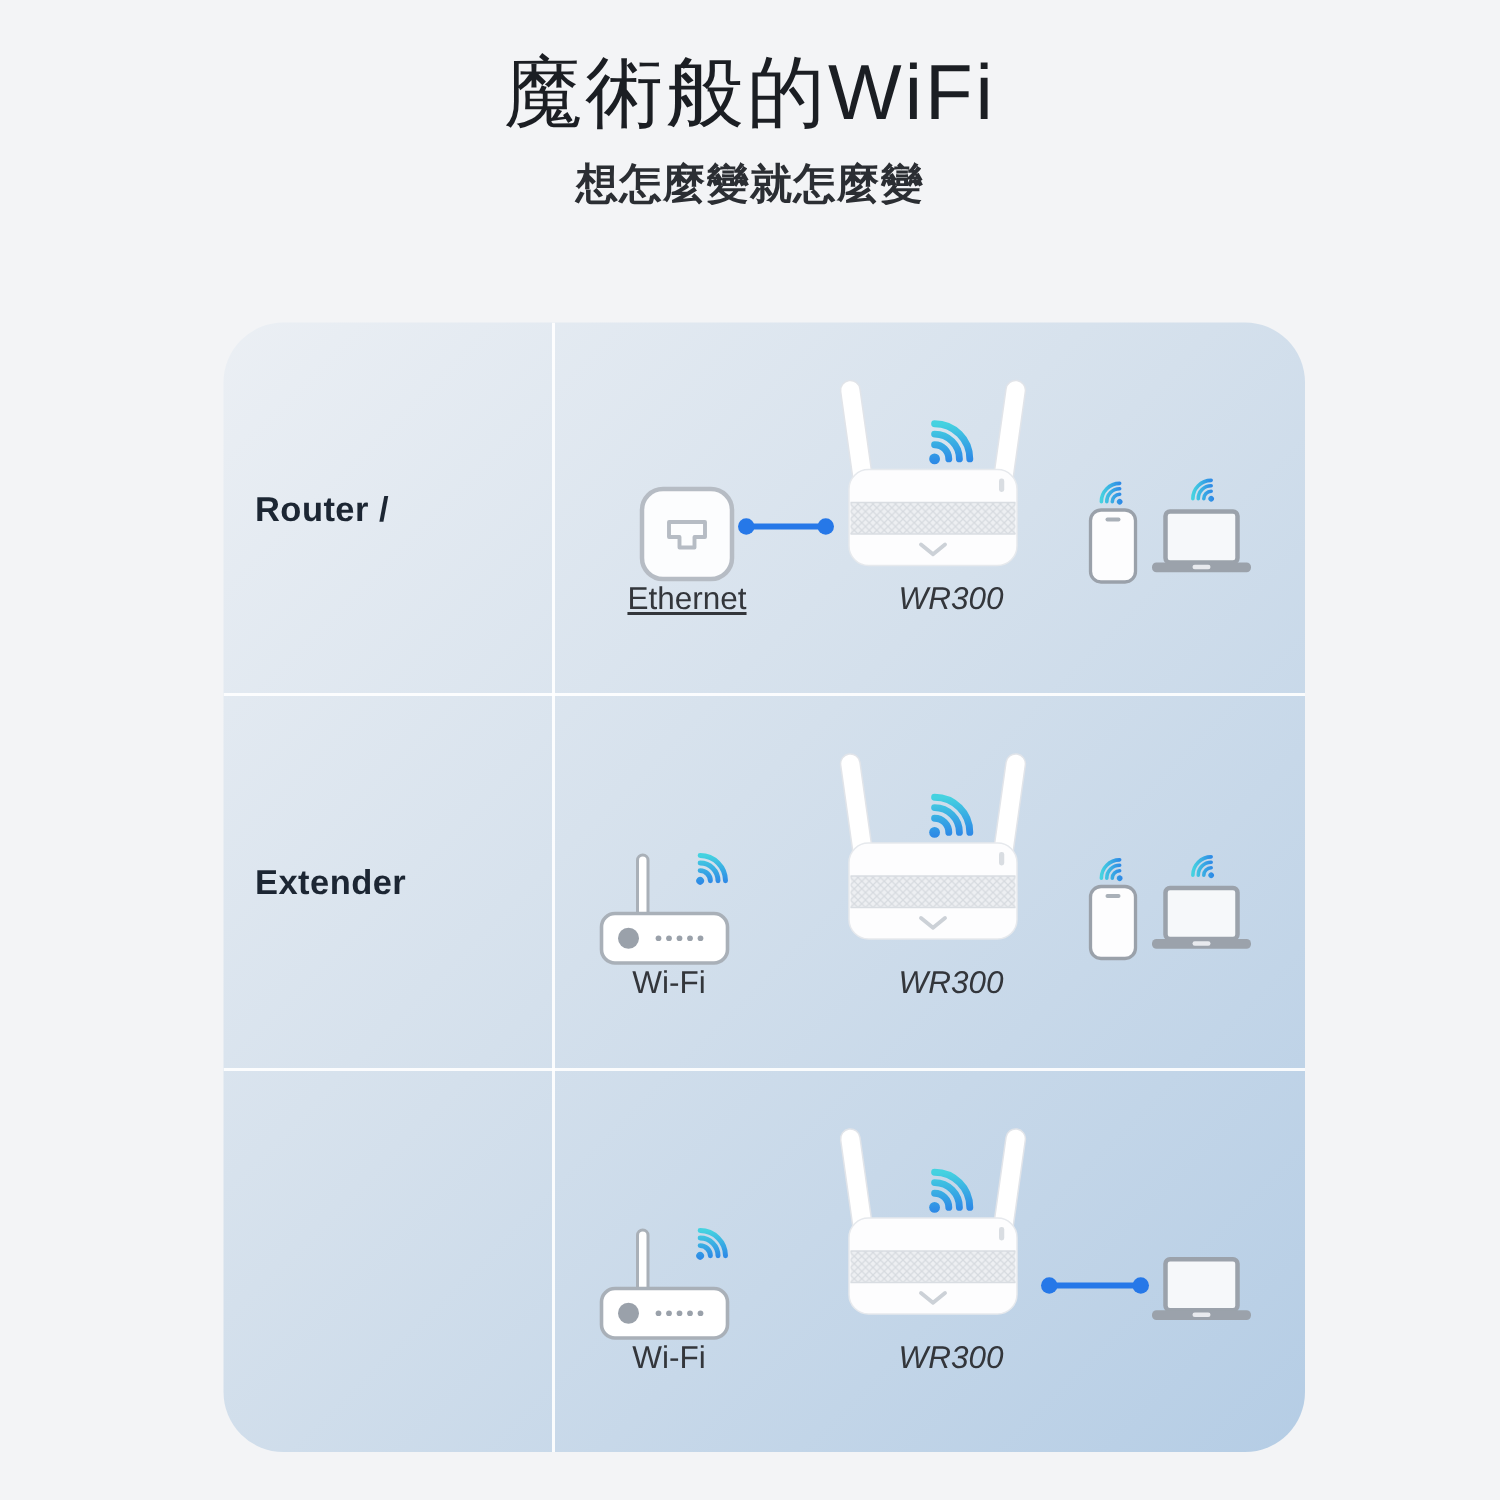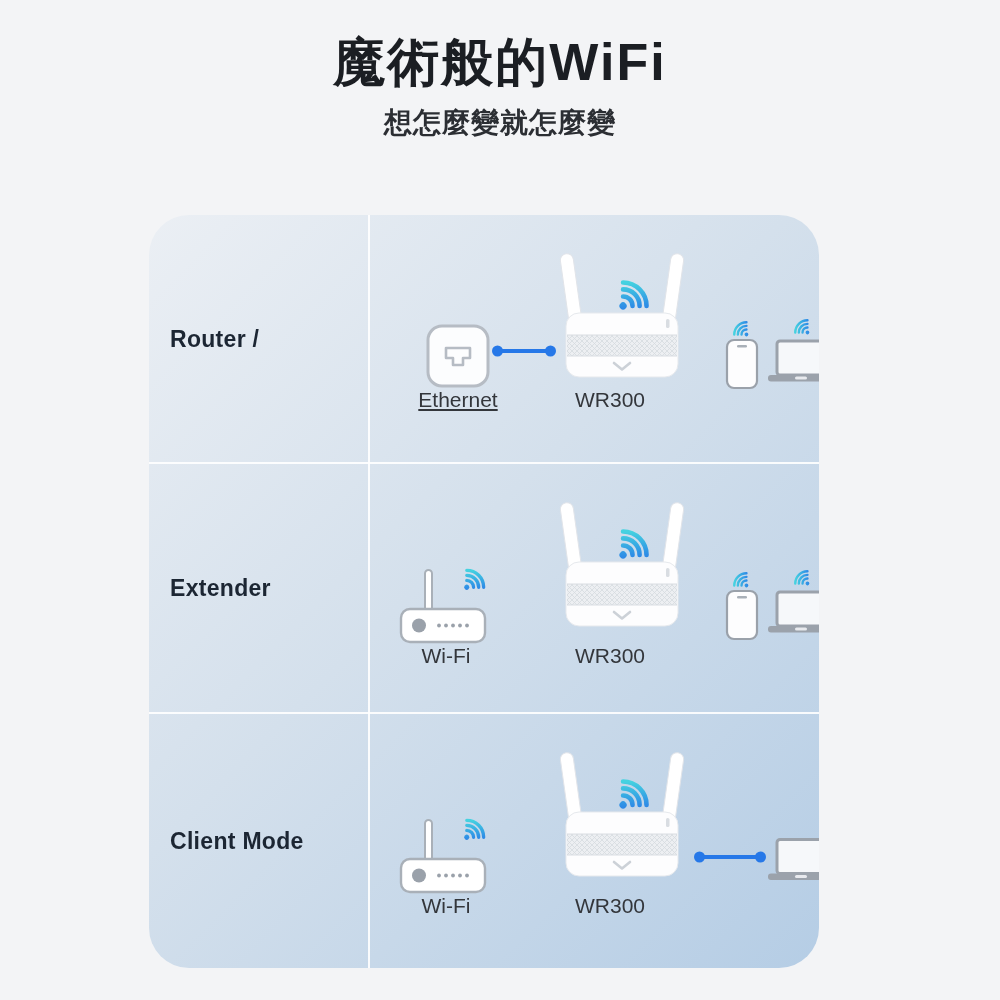--- a/index.html
+++ b/index.html
@@ -4,30 +4,30 @@
 <style>
   html,body{margin:0;padding:0;}
   body{
     width:1000px;height:1000px;position:relative;overflow:hidden;
     background:#f3f4f6;
     font-family:"Liberation Sans","DejaVu Sans",sans-serif;
   }
   
   .header{position:absolute;left:0;top:0;width:1000px;text-align:center;}
   .title{
-    margin-top:32px;font-size:52px;line-height:60px;font-weight:700;
+    margin-top:32px;font-size:52px;line-height:60px;font-weight:400;
     color:#1b1e23;letter-spacing:2px;
   }
   .subtitle{
     margin-top:12px;font-size:28px;line-height:38px;font-weight:600;
     color:#2b2e33;letter-spacing:1px;
   }
   
   .mode-table{
-    position:absolute;left:149px;top:215px;width:670px;height:753px;
+    position:absolute;left:149px;top:215px;width:721px;height:753px;
     border-radius:40px;overflow:hidden;
     background:linear-gradient(135deg,#ebeff4 0%,#d4e0ec 45%,#b5cde5 100%);
   }
   .hdiv{position:absolute;left:0;width:721px;height:2px;background:rgba(255,255,255,0.9);}
   .hdiv.d1{top:247px}
   .hdiv.d2{top:497px}
   .vdiv{position:absolute;left:219px;top:0;width:2px;height:753px;background:rgba(255,255,255,0.9);}
   .row{position:absolute;left:0;width:721px;}
   .row1{top:0;height:248px}
   .row2{top:249px;height:248px}
@@ -46,21 +46,21 @@
   .icon-label{
     font-size:21px;line-height:24px;color:#33363b;text-align:center;
     font-weight:400;
   }
   
   .eth-icon{left:58px;top:109px;width:64px;height:64px;}
   .eth-label{left:20px;top:173px;width:140px;text-decoration:underline;}
   .src-router{left:30px;top:84px;width:108px;height:96px;}
   .src-label{left:8px;top:180px;width:140px;}
   .wr300-icon{left:184px;top:36px;width:140px;height:132px;}
-  .dev-label{left:172px;width:140px;}
+  .dev-label{left:196px;width:140px;font-style:italic;}
   .row1 .dev-label{top:173px}
   .row2 .dev-label,.row3 .dev-label{top:180px}
   .phone-icon{left:352px;width:44px;height:78px;}
   .laptop-wifi-icon{left:400px;width:66px;height:72px;}
   .row1 .phone-icon{top:98px}.row1 .laptop-wifi-icon{top:98px}
   .row2 .phone-icon{top:100px}.row2 .laptop-wifi-icon{top:100px}
   .laptop-icon{left:400px;top:124px;width:66px;height:44px;}
   
   .connector{height:4px;background:#2678e8;border-radius:2px;}
   .connector::before,.connector::after{
@@ -207,23 +207,20 @@
           <use href="#symPhoneWifi"></use>
         </svg>
       <svg class="laptop-wifi-icon" viewBox="0 0 66 72">
           <use href="#symLaptopWifi"></use>
         </svg>
     </div>
   </section>
   <div class="hdiv d2"></div>
 
   <section class="row row3">
-    <div class="label-cell">
-      <div class="label-line">Client Mode</div>
-    </div>
     <div class="diagram">
       <svg class="src-router" viewBox="0 0 108 96">
           <use href="#symWifiRouter"></use>
         </svg>
       <div class="icon-label src-label">Wi-Fi</div>
       <svg class="wr300-icon" viewBox="0 0 140 132">
           <use href="#symWR300"></use>
         </svg>
       <div class="icon-label dev-label">WR300</div>
       <div class="connector"></div>

